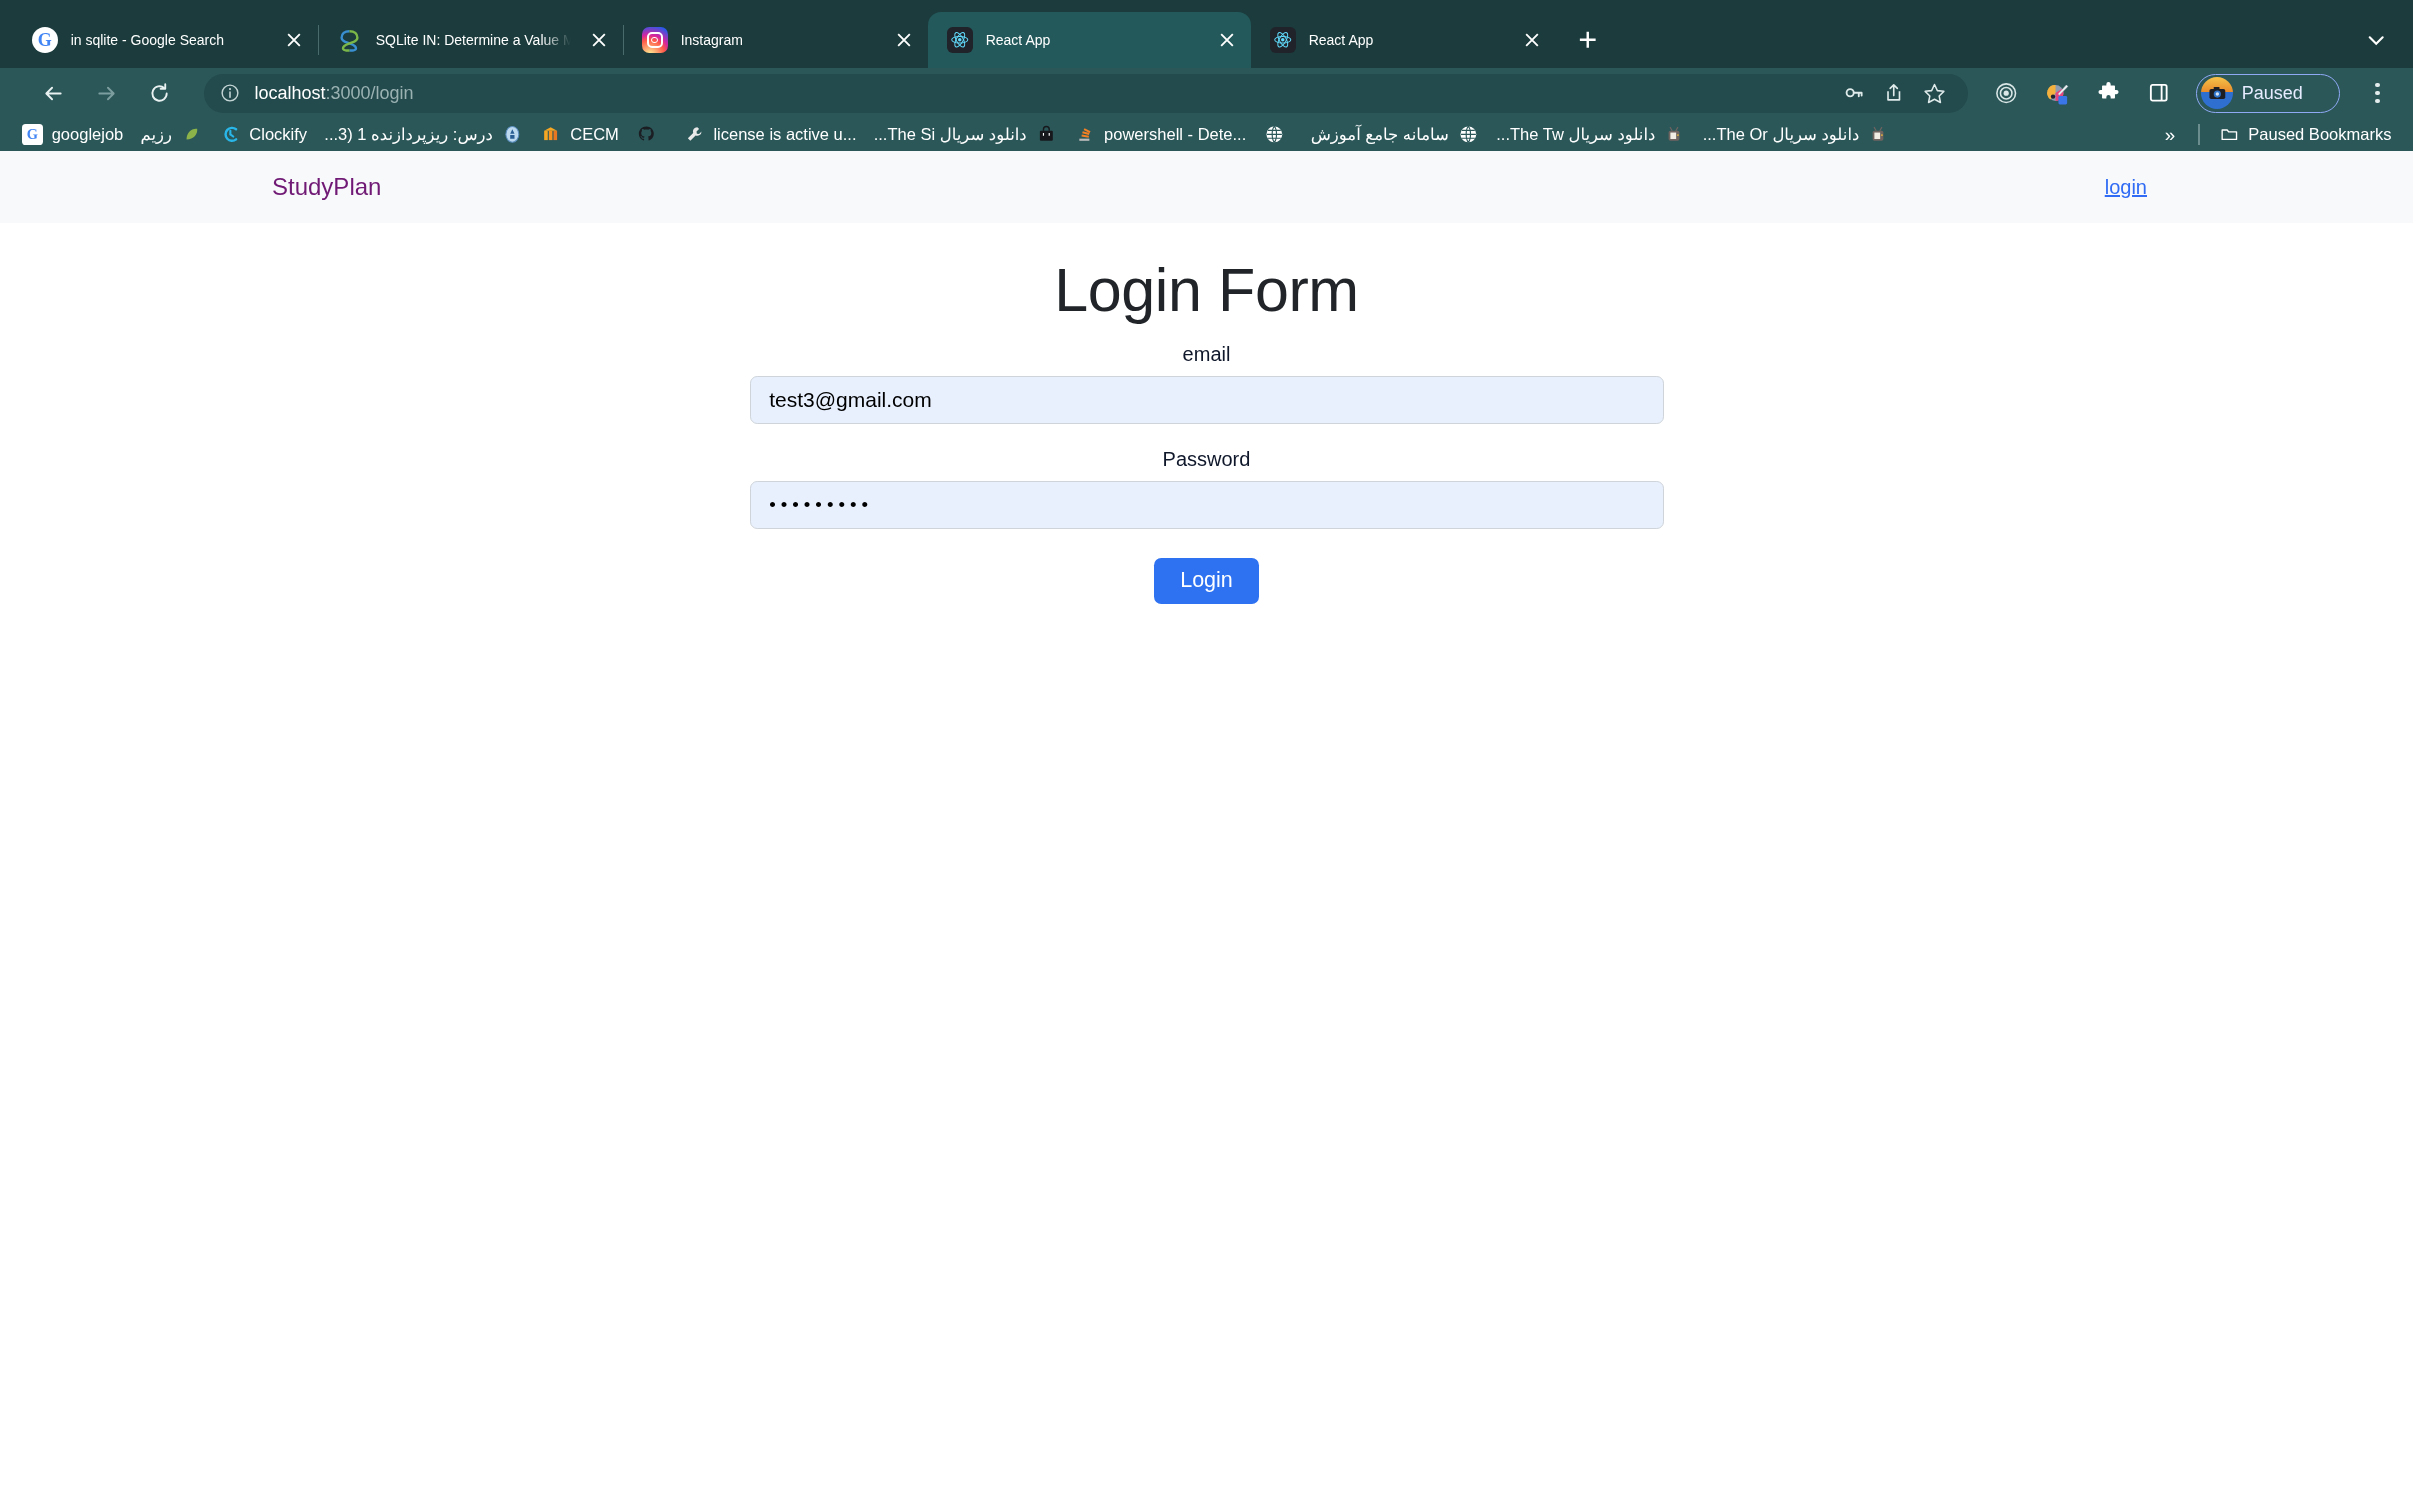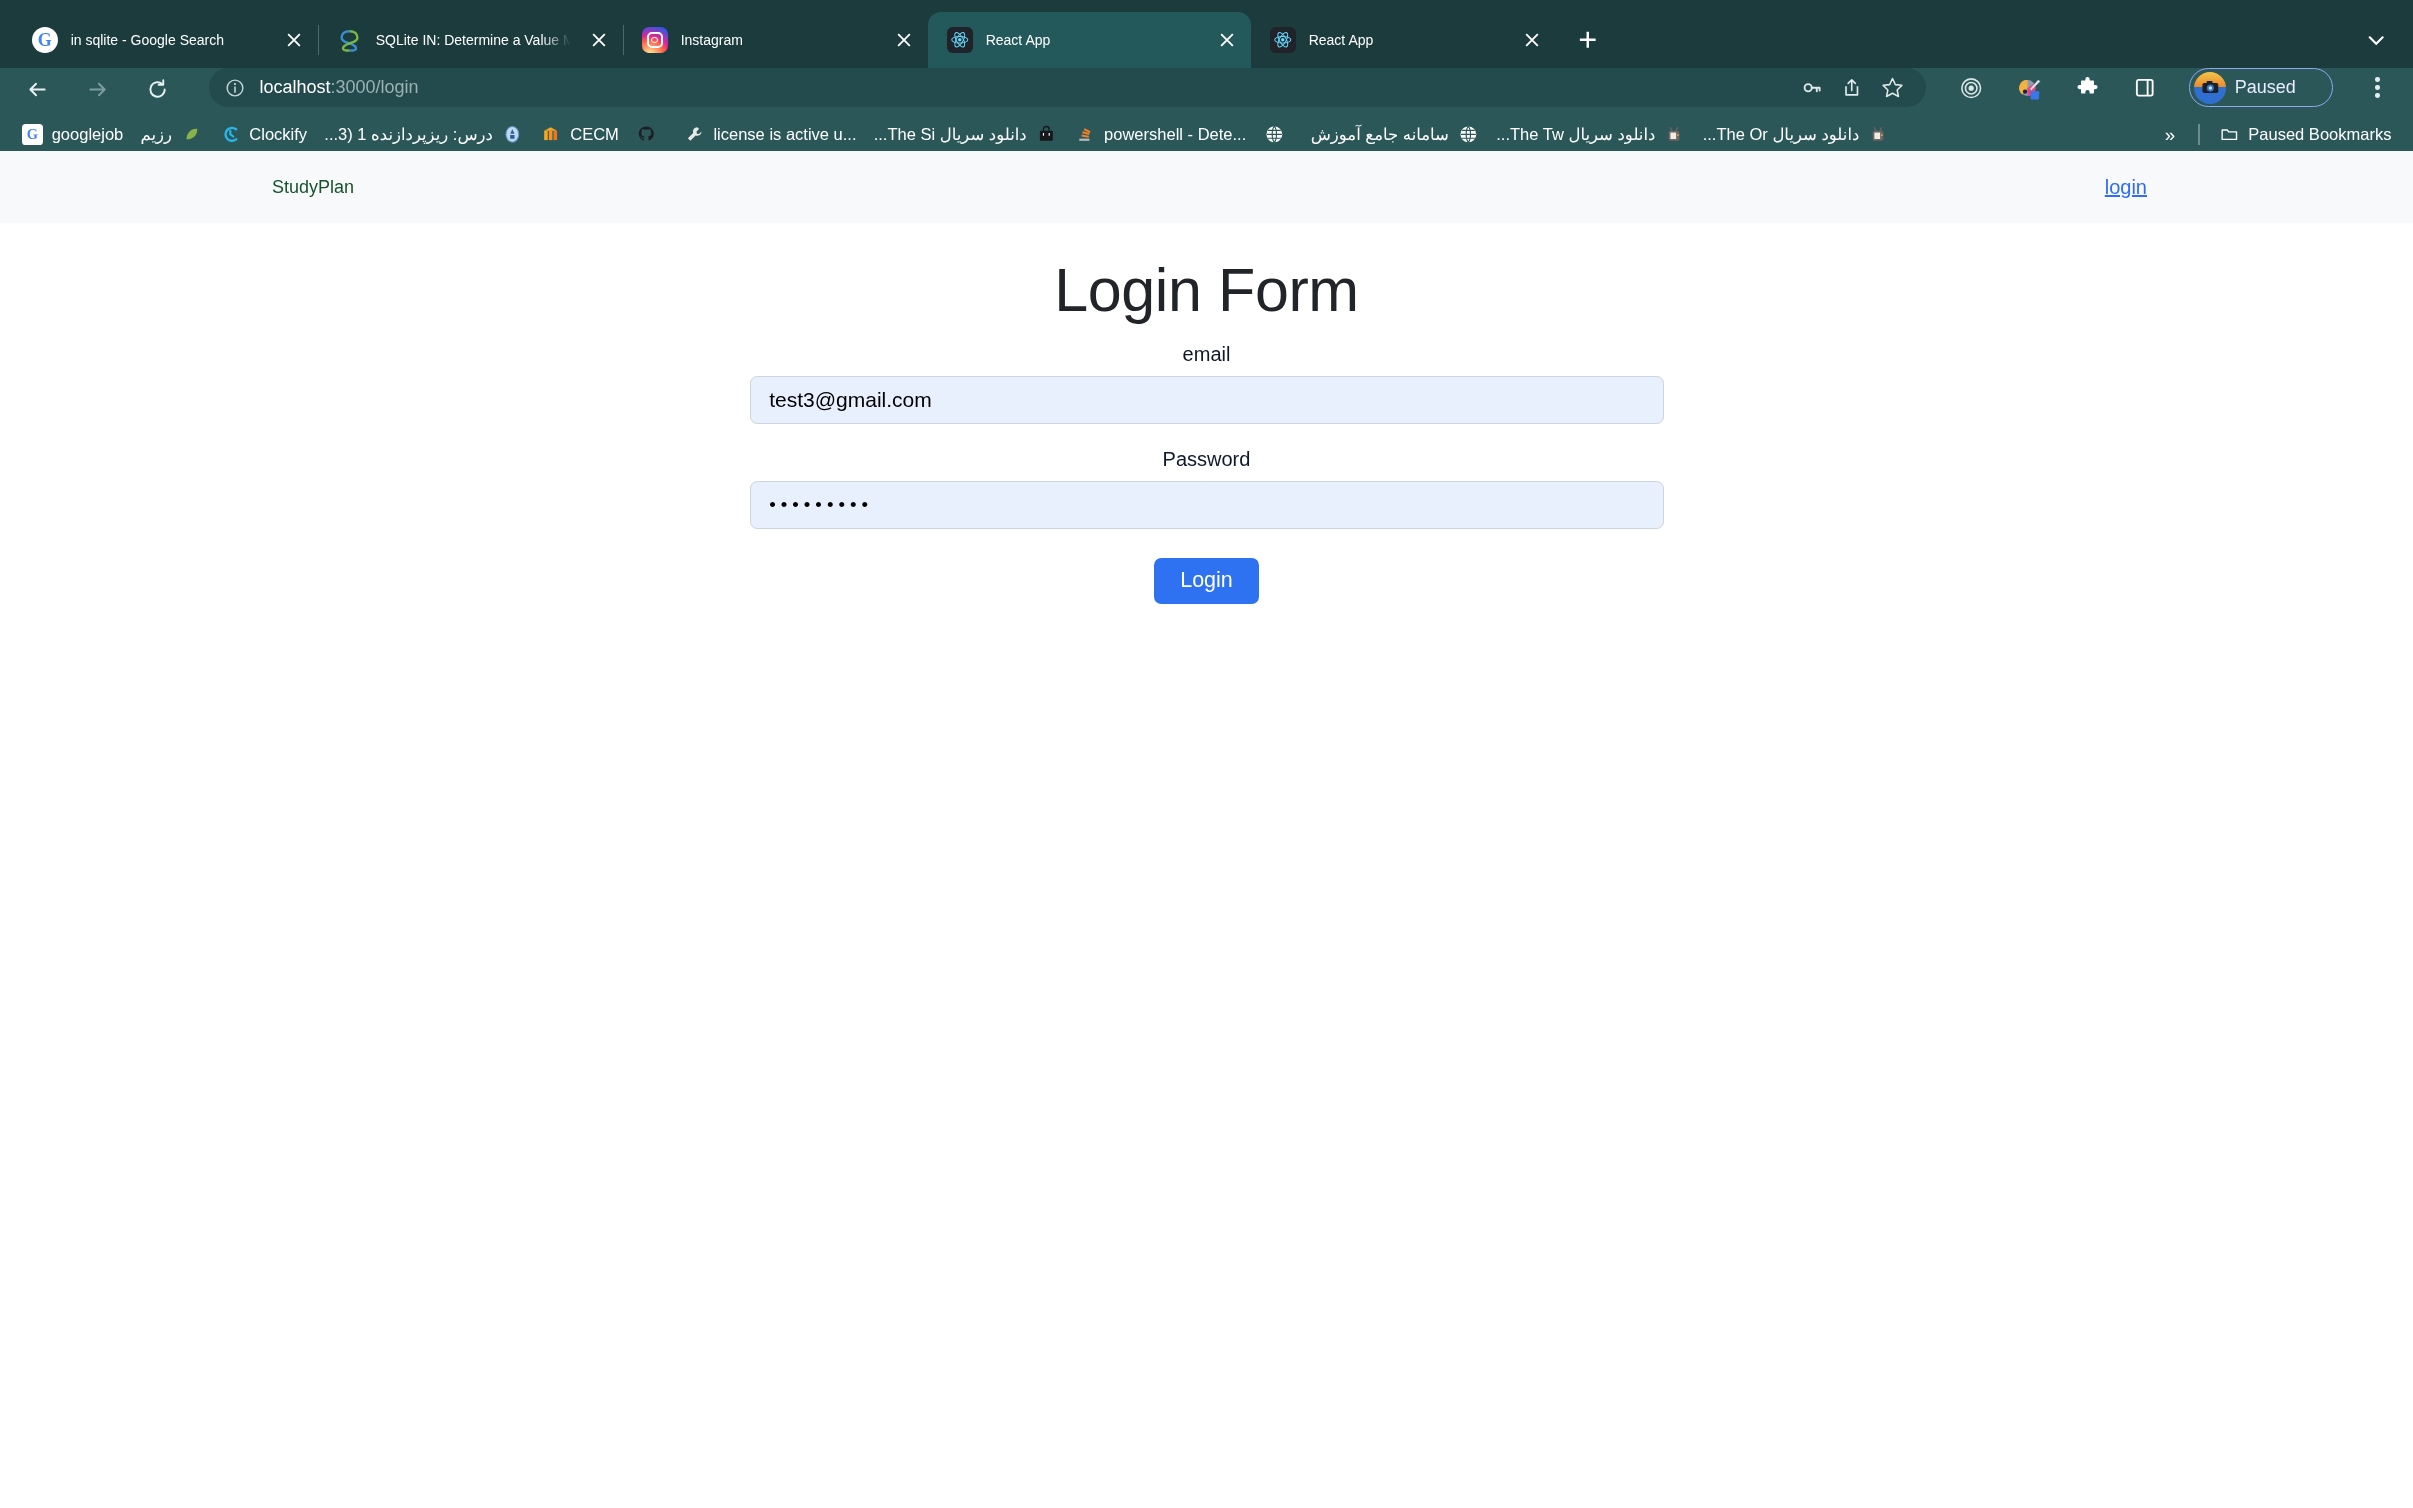--- a/index.html
+++ b/index.html
@@ -86,23 +86,23 @@
     width: 16px; height: 16px; border: 2.2px solid #fff; border-radius: 5px;
     display: flex; align-items: center; justify-content: center;
   }
   .fav-insta .ring i { width: 6.5px; height: 6.5px; border: 1.8px solid #fff; border-radius: 50%; display: block; }
   .fav-react { background: #20232a; border-radius: 5.7px; }
   .fav-chrome { background: #ffffff; border-radius: 50%; }
 
   .toolbar {
     height: 50px; flex: 0 0 50px;
     background: #2b5759;
-    display: flex; 
-    padding: 0 16px 0 16px;
-    gap: 18px;
+    display: flex; align-items: center;
+    padding: 0 16px 0 32px;
+    gap: 11px;
   }
   .nav-btn {
     width: 42px; height: 42px; border-radius: 50%;
     display: flex; align-items: center; justify-content: center;
     color: #e9f1f1;
   }
   .nav-btn.disabled { color: #7d9e9f; }
   .omnibox {
     flex: 1 1 auto;
     height: 39px; margin-left: 13px; margin-right: 7.2px;
@@ -192,21 +192,21 @@
     background: #f8f9fa;
     height: 72px;
     display: flex; align-items: center;
     padding: 0 0 0 0;
   }
   .navbar-inner {
     width: 100%;
     display: flex; align-items: center; justify-content: space-between;
     padding: 0 266px 0 272px;
   }
-  .brand { font-size: 18px; color: #14532d; }
+  .brand { font-size: 24px; color: #701a75; }
   .nav-link {
     font-size: 20px; color: #2f6bf4; text-decoration: underline;
   }
 
   .page-title {
     text-align: center;
     font-size: 61px;
     font-weight: normal;
     color: #212529;
     margin-top: 37px;

